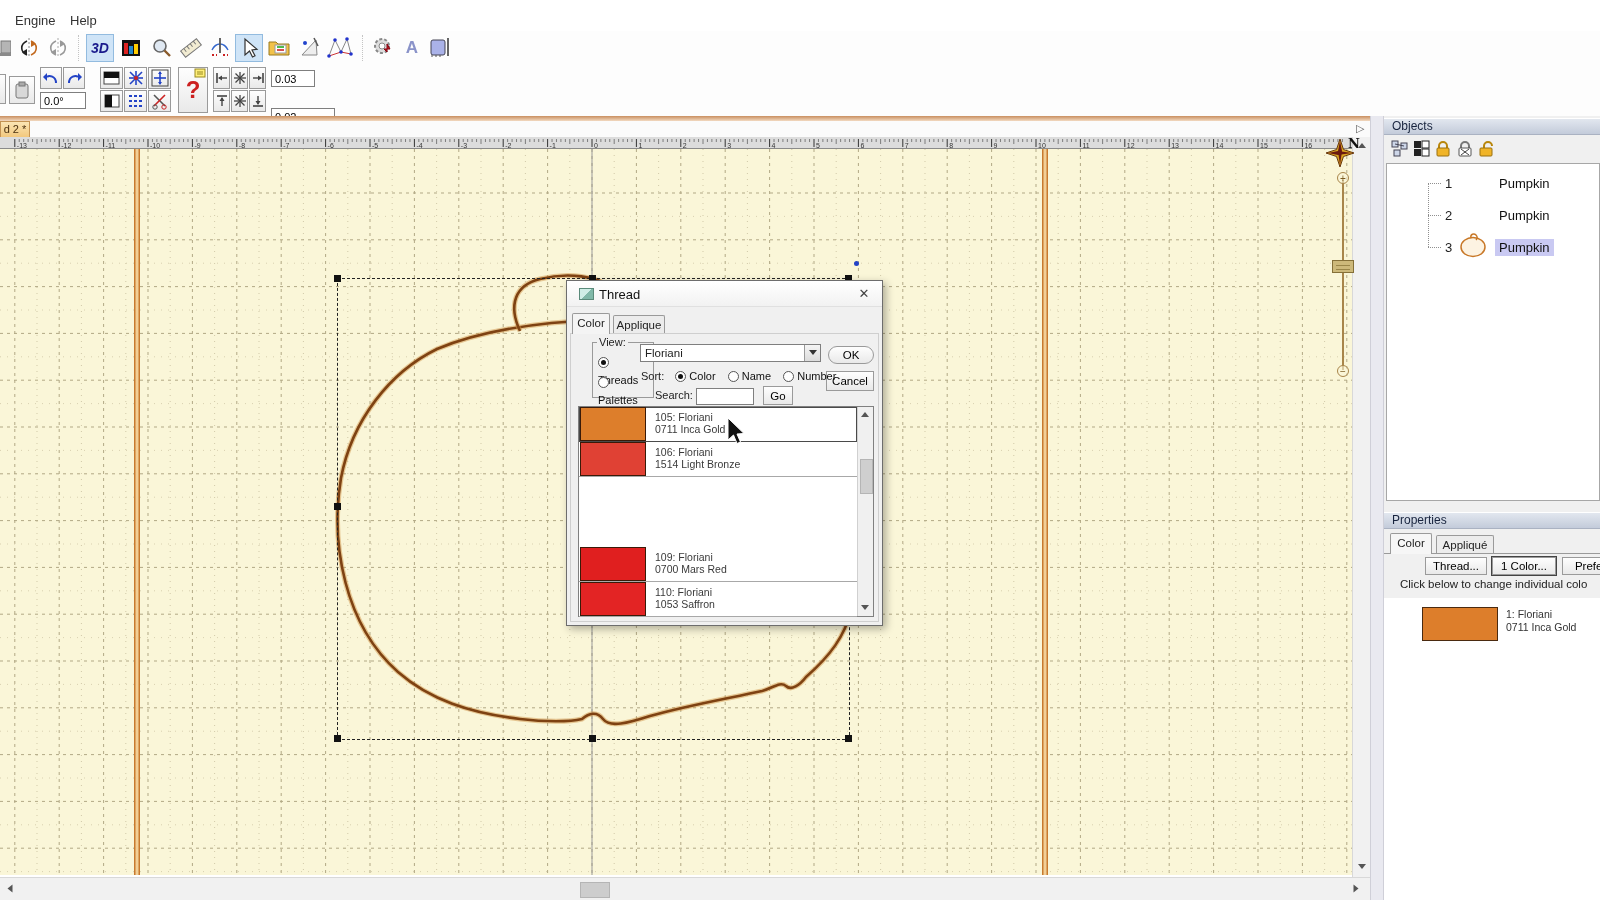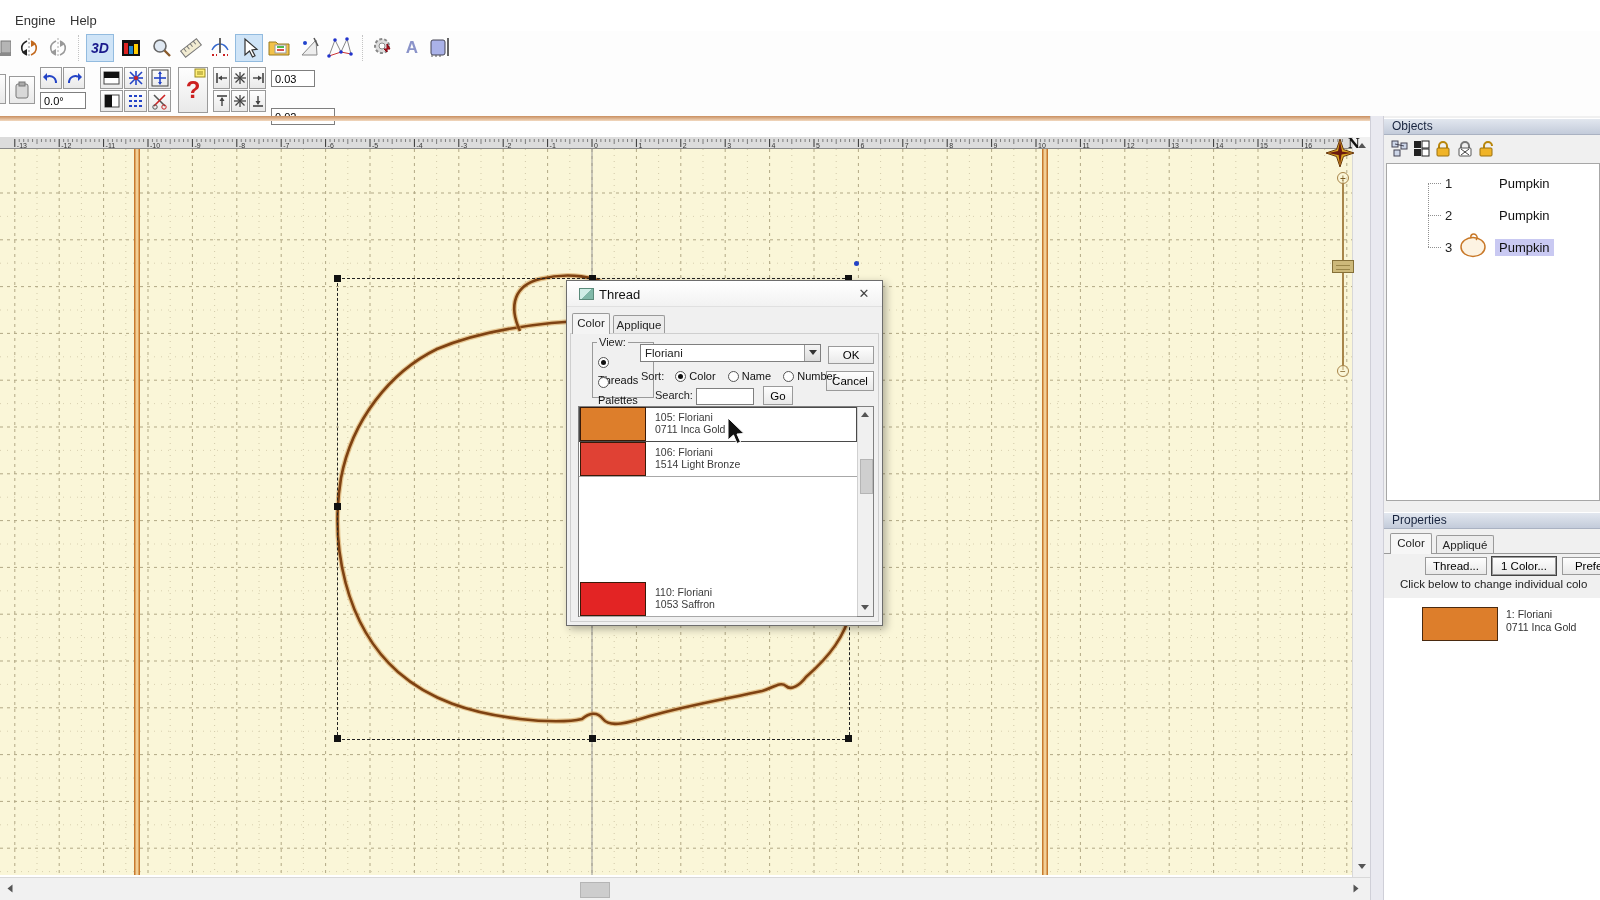--- a/index.html
+++ b/index.html
@@ -110,21 +110,21 @@
   .radio{position:relative;display:inline-block;width:11px;height:11px;border-radius:50%;
          border:1px solid #555;background:#fff;vertical-align:-2px;box-sizing:border-box;}
   .radio.sel::after{content:"";position:absolute;left:2px;top:2px;width:5px;height:5px;border-radius:50%;background:#111;}
   .rlabel{font-size:11px;color:#111;}
   .dropdown{position:absolute;left:69px;top:10px;width:181px;height:18px;background:#fff;
             border:1px solid #7f7f7f;box-sizing:border-box;font-size:11.5px;line-height:16px;padding-left:4px;}
   .dd-btn{position:absolute;right:0;top:0;width:16px;height:16px;background:linear-gradient(#f5f5f5,#dcdcdc);
           border-left:1px solid #9a9a9a;box-sizing:border-box;}
   .dd-arrow{width:0;height:0;border-left:4px solid transparent;border-right:4px solid transparent;
             border-top:5px solid #333;margin:5px auto;}
-  .dlg-ok{position:absolute;left:257px;top:12px;width:46px;height:18px;font-size:11.5px;}
+  .dlg-ok{position:absolute;left:257px;top:12px;width:46px;height:18px;font-size:11.5px;border-radius:9px;}
   .dlg-cancel{position:absolute;left:255px;top:37px;width:48px;height:20px;font-size:11.5px;}
   .sort-row{position:absolute;left:70px;top:36px;font-size:11px;}
   .search-row{position:absolute;left:84px;top:54px;font-size:11px;}
   .go-btn{position:absolute;left:192px;top:52px;width:30px;height:19px;font-size:11.5px;}
   .tlist{position:absolute;left:7px;top:72px;width:296px;height:211px;background:#fff;
          border:1px solid #808080;box-sizing:border-box;}
   .t-row{position:absolute;left:0;width:278px;height:35px;border-bottom:1px solid #a8a8a8;box-sizing:border-box;}
   .t-row.sel{outline:1px solid #4a4a4a;outline-offset:-1px;}
   .t-swatch{position:absolute;left:1px;top:0px;width:66px;height:34px;border:1px solid #3a1a08;box-sizing:border-box;}
   .t-l1{position:absolute;left:76px;top:4px;font-size:10.5px;color:#3a3a3a;}
@@ -385,20 +385,24 @@
           <line x1="2" y1="12" x2="12" y2="12" stroke="#444" stroke-width="1.6"></line>
           <line x1="7" y1="2" x2="7" y2="10" stroke="#444" stroke-width="1.4"></line>
           <polygon points="7,11 4.5,7 9.5,7" fill="#444"></polygon>
         </svg>
     </div>
     <input class="field" style="left: 271px; top: 4px; width: 44px; height: 17px;" readonly="" value="0.03">
     <input class="field" style="left: 271px; top: 42px; width: 64px; height: 17px;" readonly="" value="0.02">
   </div>
 
   <div class="peachband"></div>
+  <div class="tabstrip">
+    <div class="doctab">d 2 *</div>
+    <div class="strip-arrow">▷</div>
+  </div>
   <div class="ruler">
     <svg id="ruler-svg" width="1352" height="12">
         <line x1="14.800000000000068" y1="0" x2="14.800000000000068" y2="8" stroke="#333" stroke-width="1"></line>
         <text x="16.800000000000068" y="9" font-size="7" fill="#333" font-family="Liberation Sans, sans-serif">-13</text>
         <line x1="19.240000000000066" y1="0" x2="19.240000000000066" y2="3" stroke="#555" stroke-width="0.7"></line>
         <line x1="23.680000000000067" y1="0" x2="23.680000000000067" y2="3" stroke="#555" stroke-width="0.7"></line>
         <line x1="28.12000000000007" y1="0" x2="28.12000000000007" y2="3" stroke="#555" stroke-width="0.7"></line>
         <line x1="32.560000000000066" y1="0" x2="32.560000000000066" y2="3" stroke="#555" stroke-width="0.7"></line>
         <line x1="37.00000000000007" y1="0" x2="37.00000000000007" y2="5" stroke="#555" stroke-width="0.7"></line>
         <line x1="41.44000000000007" y1="0" x2="41.44000000000007" y2="3" stroke="#555" stroke-width="0.7"></line>
@@ -994,20 +998,25 @@
         <div class="t-row sel" style="top:0">
           <div class="t-swatch" style="background: rgb(221, 126, 43);"></div>
           <div class="t-l1">105: Floriani</div>
           <div class="t-l2">0711 Inca Gold</div>
         </div>
         <div class="t-row" style="top:35px">
           <div class="t-swatch" style="background: rgb(224, 65, 52);"></div>
           <div class="t-l1">106: Floriani</div>
           <div class="t-l2">1514 Light Bronze</div>
         </div>
+        <div class="t-row" style="top:140px">
+          <div class="t-swatch" style="background: rgb(224, 31, 31);"></div>
+          <div class="t-l1">109: Floriani</div>
+          <div class="t-l2">0700 Mars Red</div>
+        </div>
         <div class="t-row" style="top:175px">
           <div class="t-swatch" style="background: rgb(227, 36, 36);"></div>
           <div class="t-l1">110: Floriani</div>
           <div class="t-l2">1053 Saffron</div>
         </div>
         <div class="tscroll">
           <div class="tri-up" style="position:absolute;left:3px;top:5px"></div>
           <div class="tthumb"></div>
           <div class="tri-down" style="position:absolute;left:3px;top:198px"></div>
         </div>

